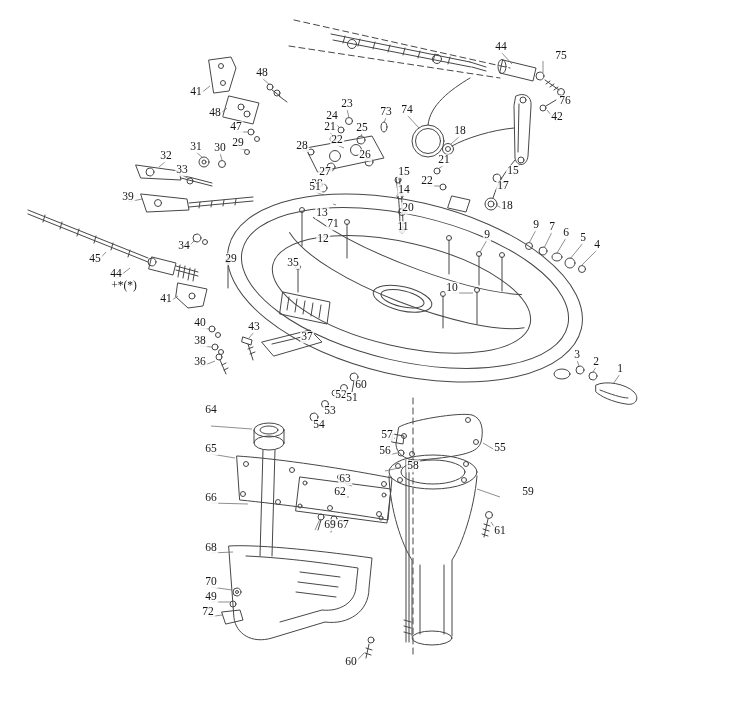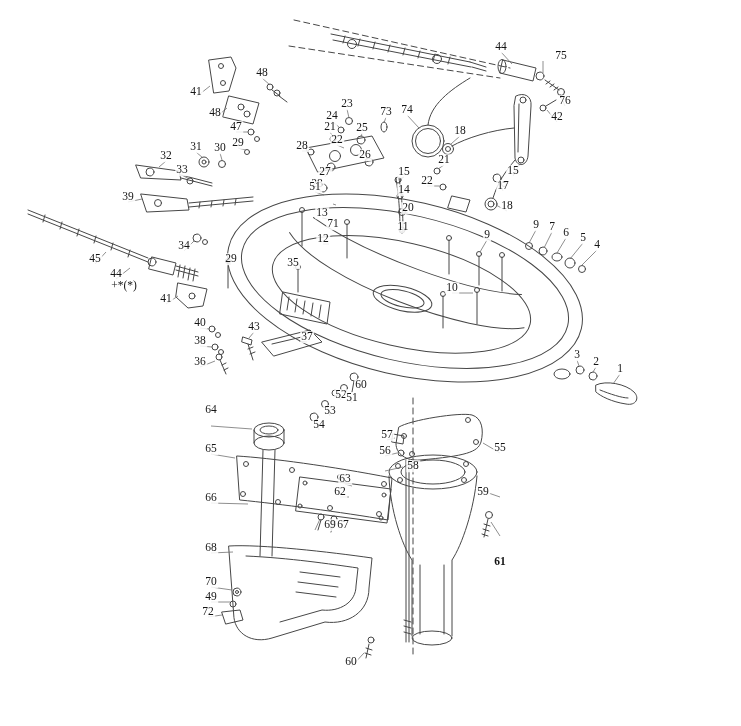--- a/index.html
+++ b/index.html
@@ -393,26 +393,26 @@
       <div class="lbl" style="left: 341px; top: 395px; color: rgb(21, 21, 21);">52</div>
       <div class="lbl" style="left: 352px; top: 398px; color: rgb(21, 21, 21);">51</div>
       <div class="lbl" style="left: 330px; top: 411px; color: rgb(21, 21, 21);">53</div>
       <div class="lbl" style="left: 319px; top: 425px; color: rgb(21, 21, 21);">54</div>
       <div class="lbl" style="left: 211px; top: 410px; color: rgb(21, 21, 21);">64</div>
       <div class="lbl" style="left: 387px; top: 435px; color: rgb(21, 21, 21);">57</div>
       <div class="lbl" style="left: 385px; top: 451px; color: rgb(21, 21, 21);">56</div>
       <div class="lbl" style="left: 500px; top: 448px; color: rgb(21, 21, 21);">55</div>
       <div class="lbl" style="left: 211px; top: 449px; color: rgb(21, 21, 21);">65</div>
       <div class="lbl" style="left: 385px; top: 466px; color: rgb(21, 21, 21); margin-left: 28px;">58</div>
-      <div class="lbl" style="left: 483px; top: 492px; color: rgb(21, 21, 21); font-family: Liberation Serif, serif;">59</div>
+      <div class="lbl" style="left: 528px; top: 492px; color: rgb(21, 21, 21); font-family: Liberation Serif, serif;">59</div>
       <div class="lbl" style="left: 345px; top: 479px; color: rgb(21, 21, 21);">63</div>
       <div class="lbl" style="left: 340px; top: 492px; color: rgb(21, 21, 21);">62</div>
       <div class="lbl" style="left: 211px; top: 498px; color: rgb(21, 21, 21);">66</div>
       <div class="lbl" style="left: 315px; top: 525px; color: rgb(21, 21, 21); margin-left: 28px;">67</div>
       <div class="lbl" style="left: 330px; top: 525px; color: rgb(21, 21, 21);">69</div>
-      <div class="lbl" style="left: 500px; top: 562px; color: rgb(21, 21, 21); font-weight: bold;">61</div>
+      <div class="lbl" style="left: 500px; top: 531px; color: rgb(21, 21, 21);">61</div>
       <div class="lbl" style="left: 211px; top: 548px; color: rgb(21, 21, 21);">68</div>
       <div class="lbl" style="left: 211px; top: 582px; color: rgb(21, 21, 21);">70</div>
       <div class="lbl" style="left: 211px; top: 597px; color: rgb(21, 21, 21);">49</div>
       <div class="lbl" style="left: 208px; top: 612px; color: rgb(21, 21, 21);">72</div>
       <div class="lbl" style="left: 351px; top: 662px; color: rgb(21, 21, 21);">60</div>
     </div>
 </div>
 
 </body></html>

